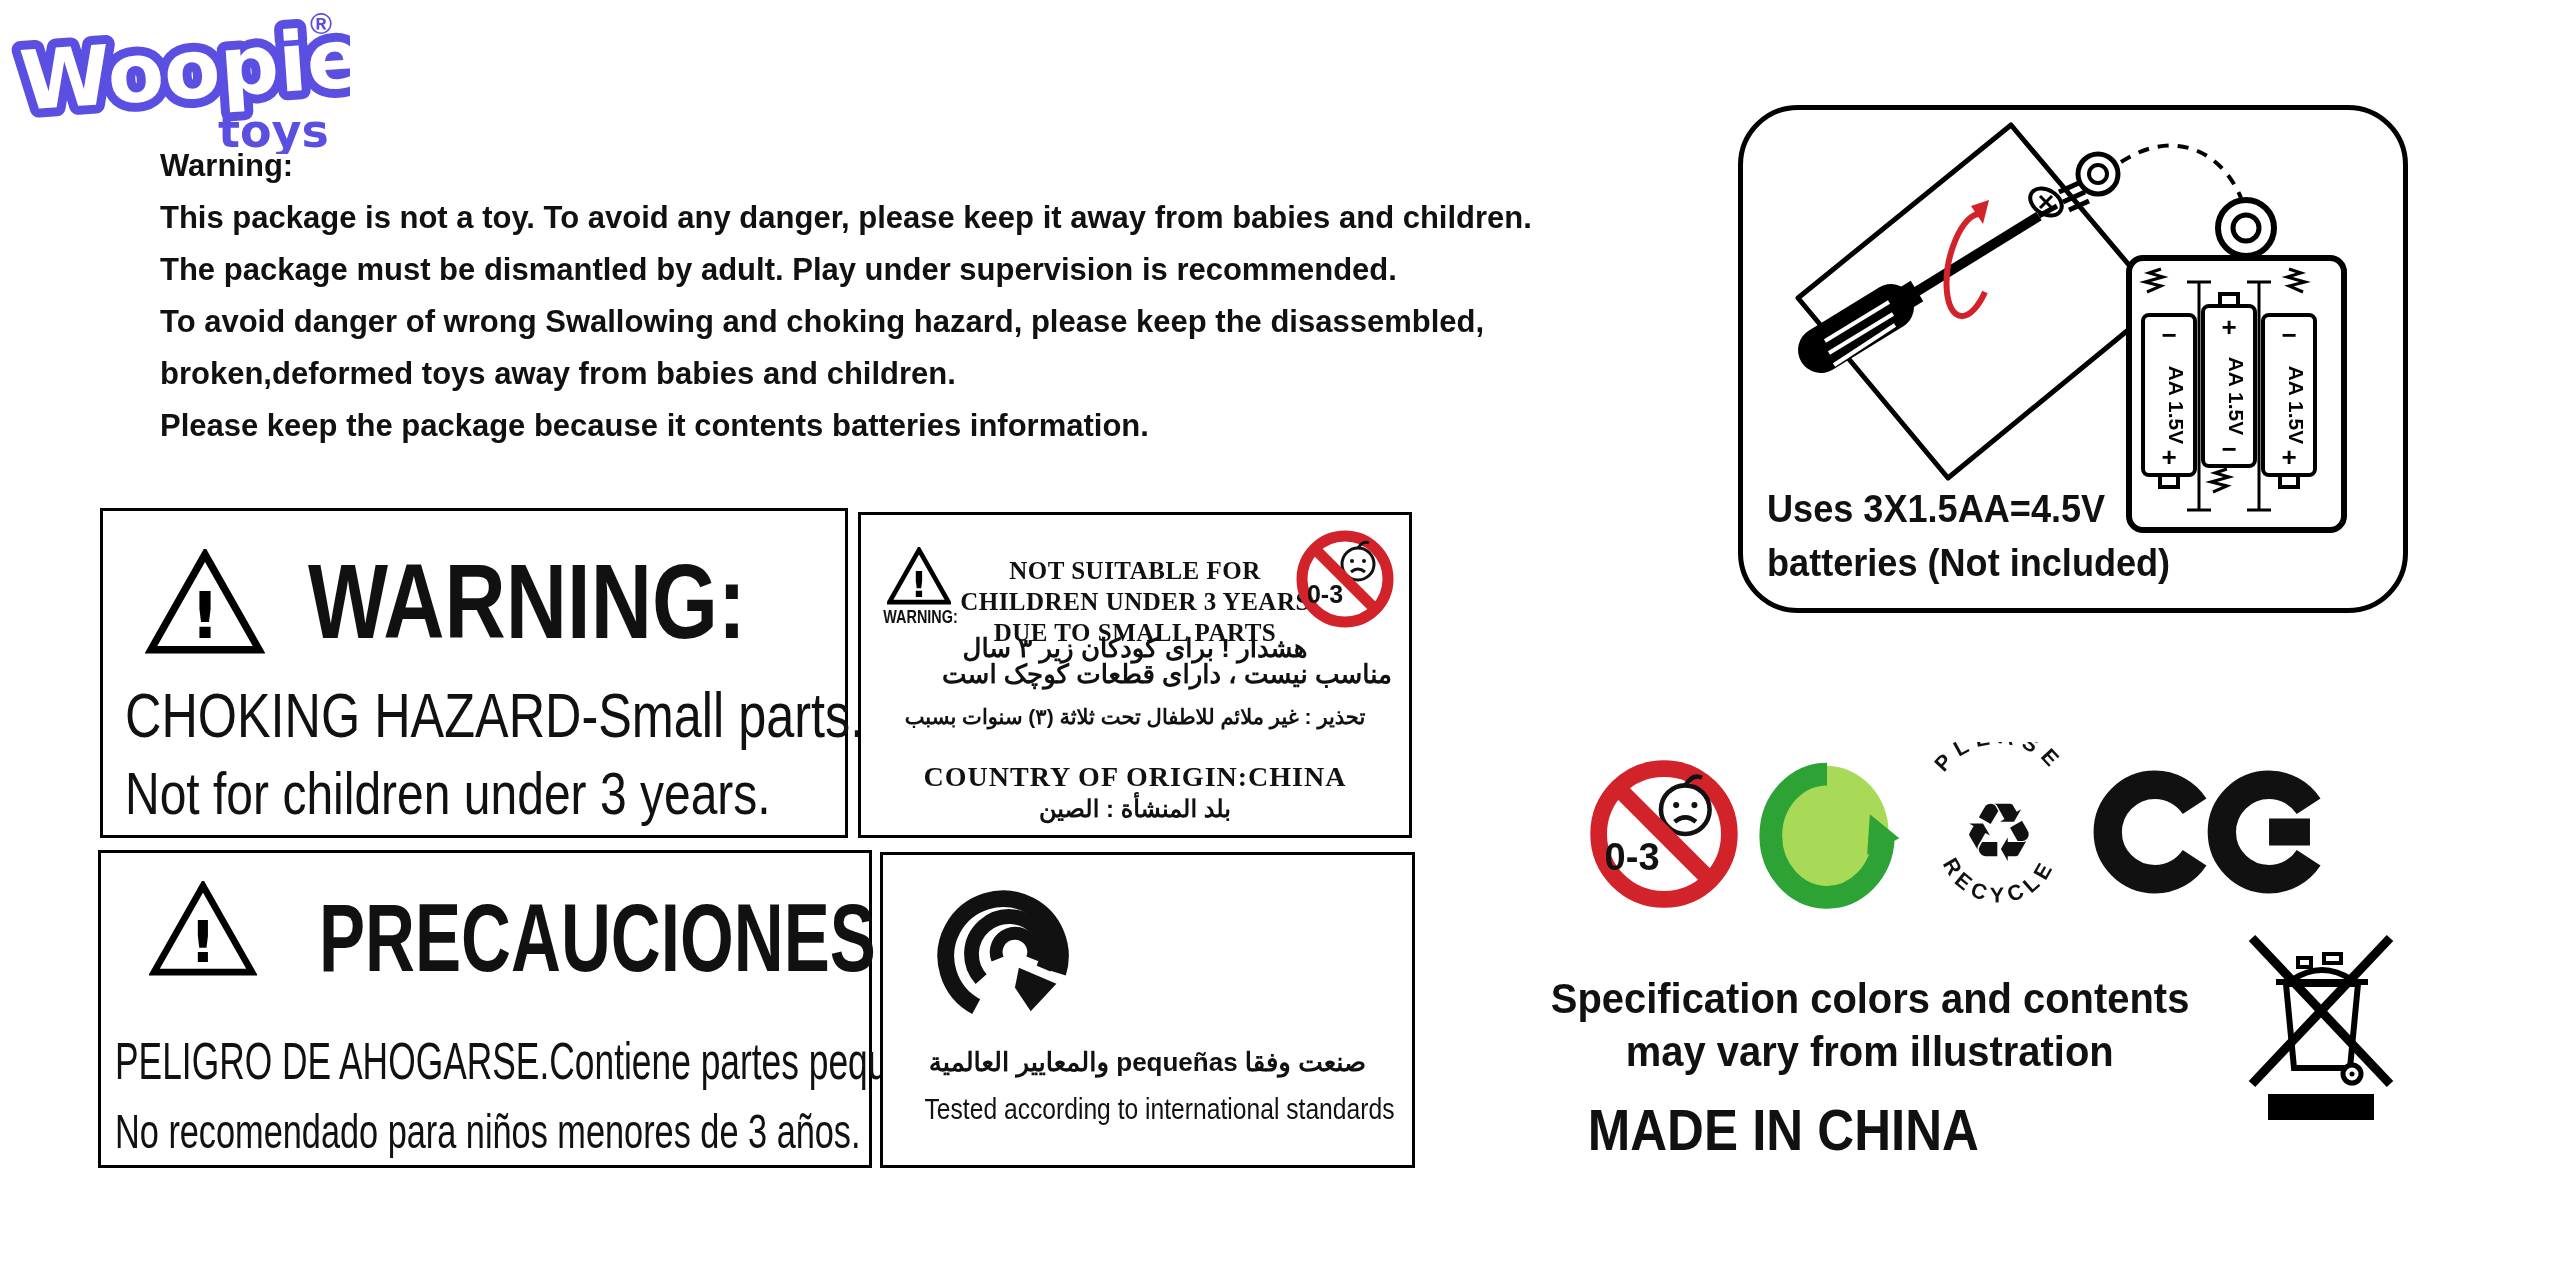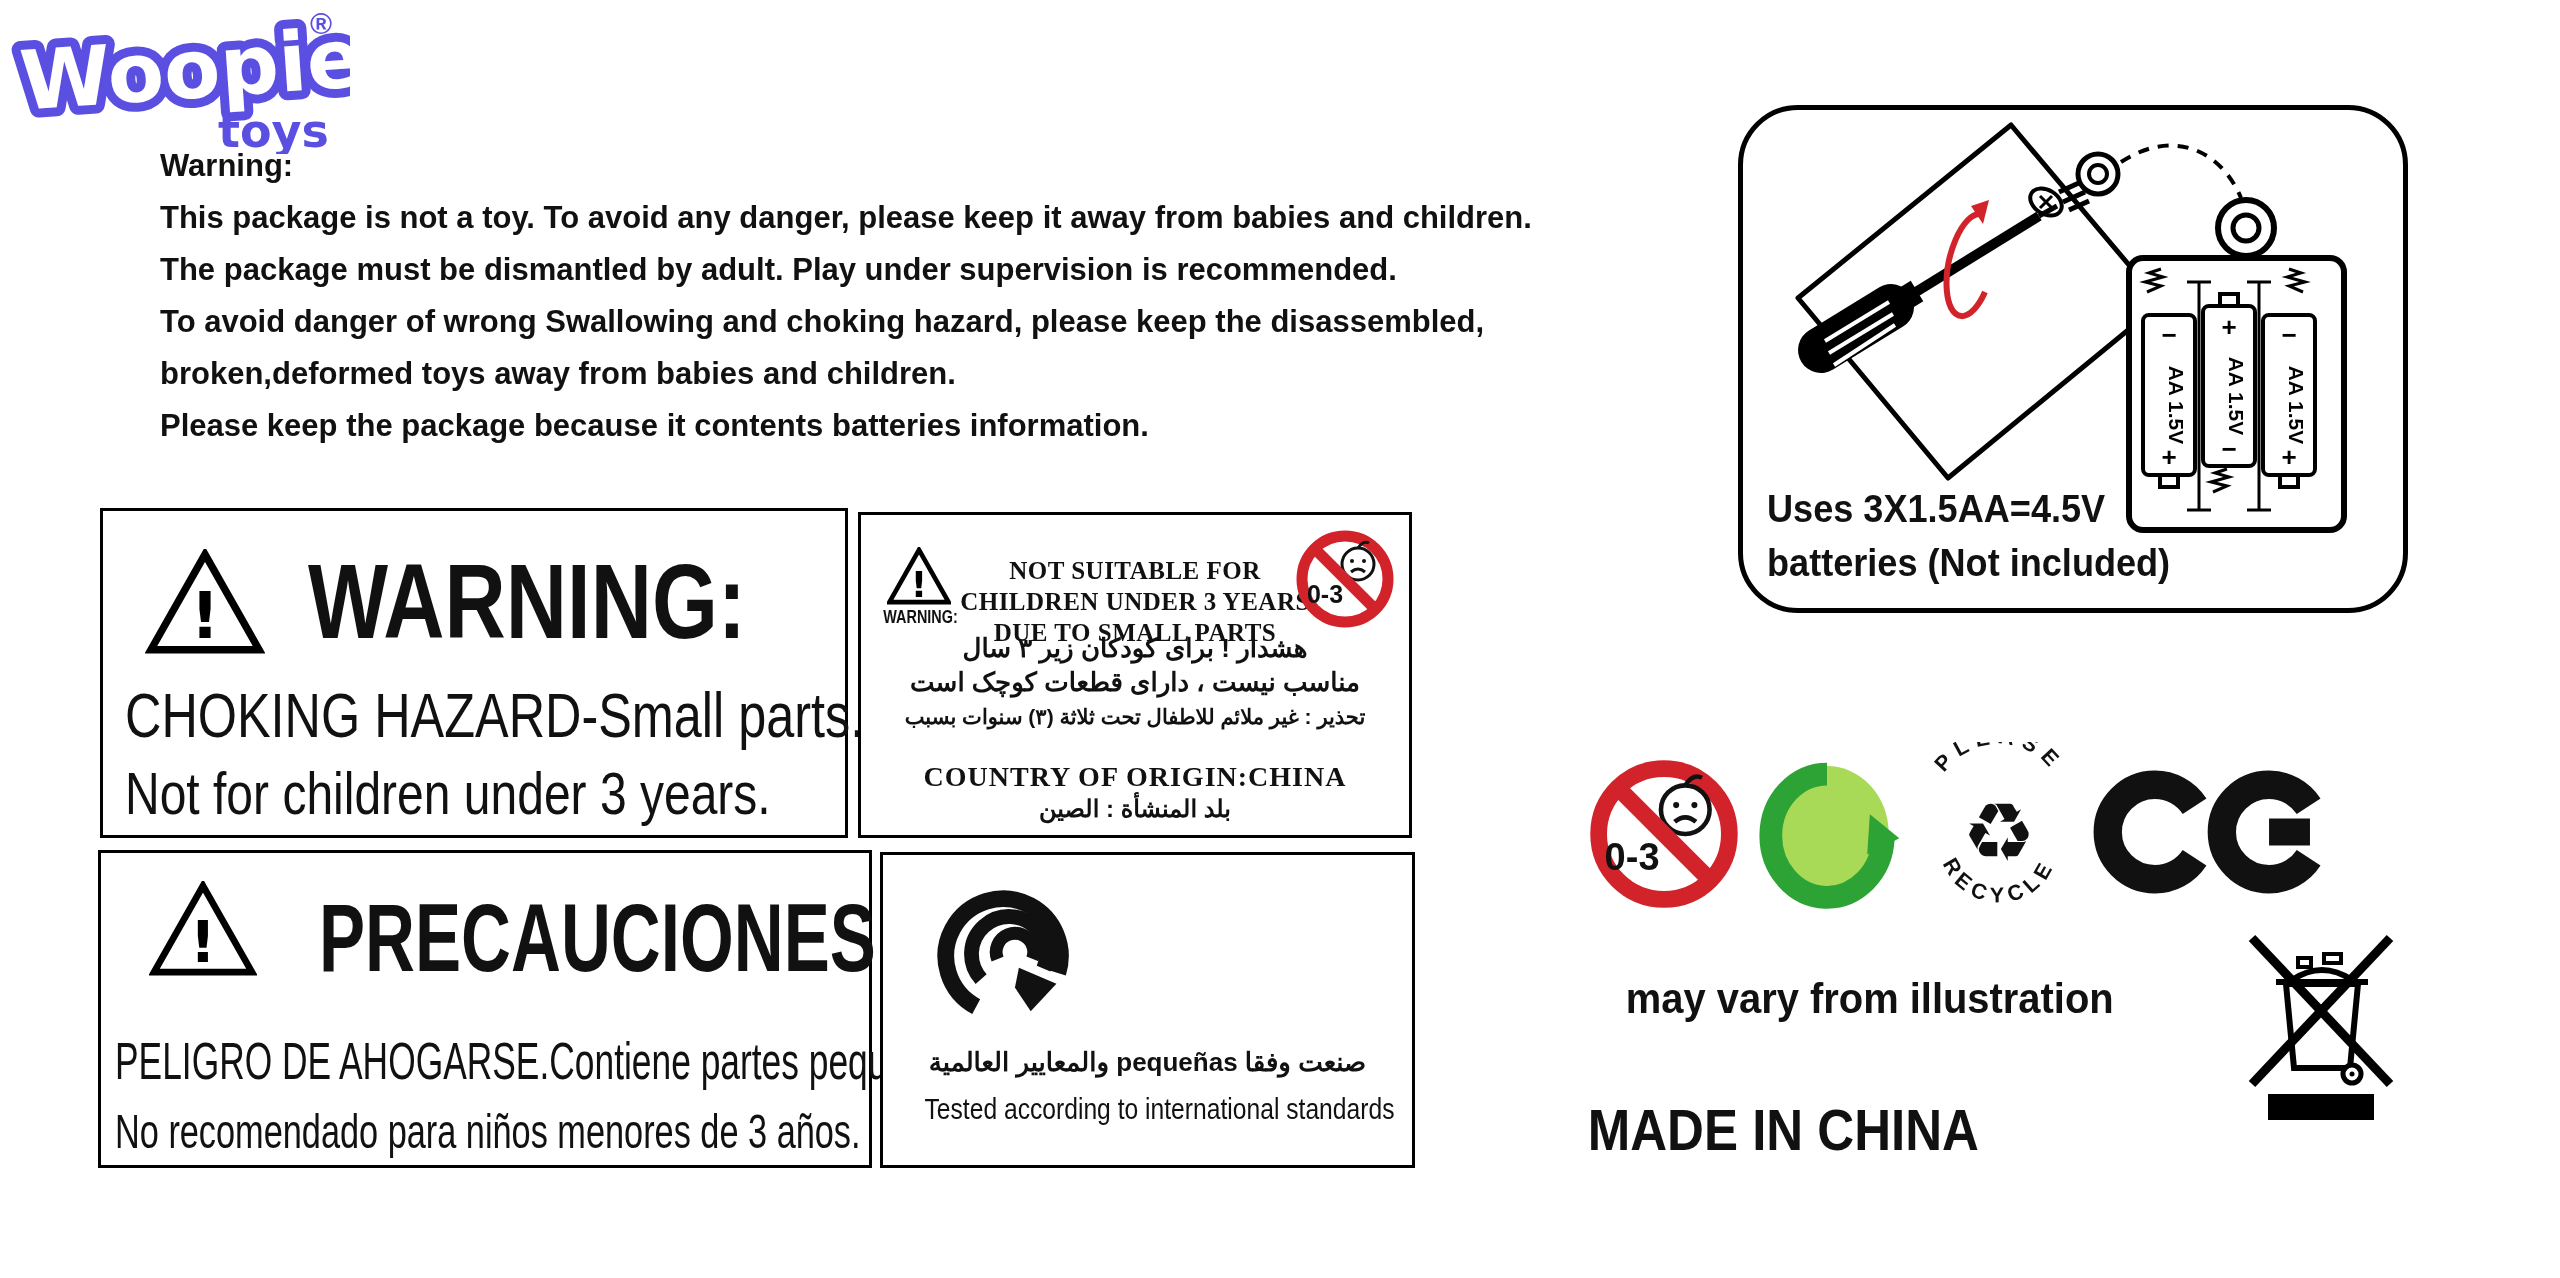--- a/index.html
+++ b/index.html
@@ -75,21 +75,21 @@
       <circle cx="63" cy="35" r="16" fill="#fff" stroke="#111" stroke-width="3"></circle>
       <path d="M63 19 q 5 -8 11 -5" fill="none" stroke="#111" stroke-width="3"></path>
       <circle cx="57" cy="32" r="2" fill="#111"></circle>
         <circle cx="69" cy="32" r="2" fill="#111"></circle>
       <path d="M56 43 q 7 -6 14 0" fill="none" stroke="#111" stroke-width="3"></path>
       <text x="30" y="74" font-size="25" font-weight="bold" text-anchor="middle" fill="#111" font-family="Liberation Sans, sans-serif">0-3</text>
       <line x1="20" y1="20" x2="80" y2="80" stroke="#d2232a" stroke-width="11"></line>
     </svg>
 
     <div class="abs b ctr rtl" style="top:118px;font-size:26px;" dir="rtl">هشدار ! برای کودکان زیر ٣ سال</div>
-    <div class="abs b ctr rtl" style="top:152px;font-size:26px;" dir="rtl">مناسب نیست ، دارای قطعات کوچک است</div>
+    <div class="abs b ctr rtl" style="top:144px;font-size:26px;padding-left:32px;" dir="rtl">مناسب نیست ، دارای قطعات کوچک است</div>
     <div class="abs b ctr rtl" style="top:190px;font-size:21px;" dir="rtl">تحذير : غير ملائم للاطفال تحت ثلاثة (٣) سنوات بسبب</div>
     <div class="abs serif b ctr" style="top:246px;font-size:28px;letter-spacing:1px;">COUNTRY OF ORIGIN:CHINA</div>
     <div class="abs b ctr rtl" style="top:280px;font-size:24px;" dir="rtl">بلد المنشأة : الصين</div>
   </div>
 
   <div class="box" style="left:98px;top:850px;width:774px;height:318px;">
     <svg class="abs" style="left:48px;top:28px;" width="108" height="96" viewBox="0 0 110 100">
       <path d="M55 5 L106 95 L4 95 Z" fill="#fff" stroke="#000" stroke-width="7" stroke-linejoin="miter"></path>
       <text x="55" y="84" font-size="60" font-weight="bold" text-anchor="middle" fill="#000" font-family="DejaVu Sans, sans-serif">!</text>
     </svg>
@@ -244,20 +244,21 @@
     <rect x="52" y="40" width="13" height="9" fill="#fff" stroke="#000" stroke-width="4"></rect>
     <rect x="78" y="36" width="17" height="9" fill="#fff" stroke="#000" stroke-width="4"></rect>
     <circle cx="106" cy="156" r="9" fill="#fff" stroke="#000" stroke-width="5"></circle>
     <circle cx="106" cy="156" r="2.5" fill="#000"></circle>
     <line x1="6" y1="20" x2="144" y2="166" stroke="#000" stroke-width="9"></line>
     <line x1="144" y1="20" x2="6" y2="166" stroke="#000" stroke-width="9"></line>
     <rect x="22" y="176" width="106" height="26" fill="#000"></rect>
   </svg>
 
   <div class="abs b" style="left:1530px;top:972px;width:680px;text-align:center;font-size:42px;line-height:53px;">
+    <div><span class="condc" style="transform:scaleX(0.95);">Specification colors and contents</span></div>
     <div><span class="condc" style="transform:scaleX(0.95);">may vary from illustration</span></div>
   </div>
 
   <div class="abs b" style="left:1561px;top:1096px;width:600px;text-align:left;font-size:58px;">
     <span class="condc" style="transform:scaleX(0.88);">MADE IN CHINA</span>
   </div>
 
 </div>
 
 </body></html>

